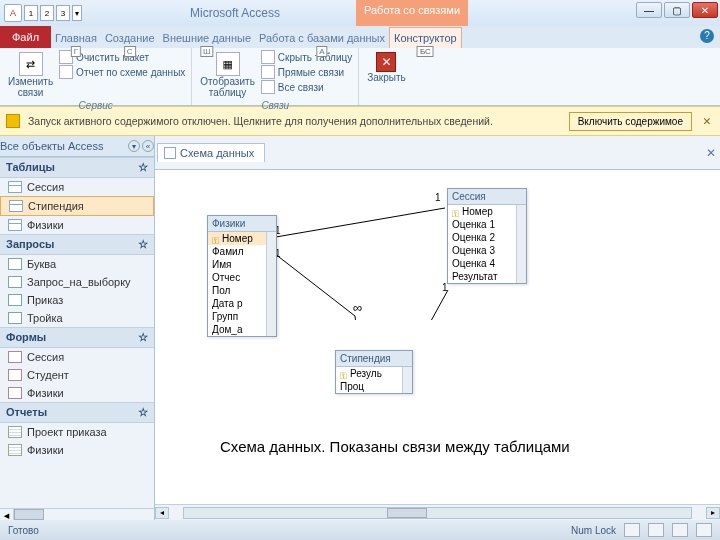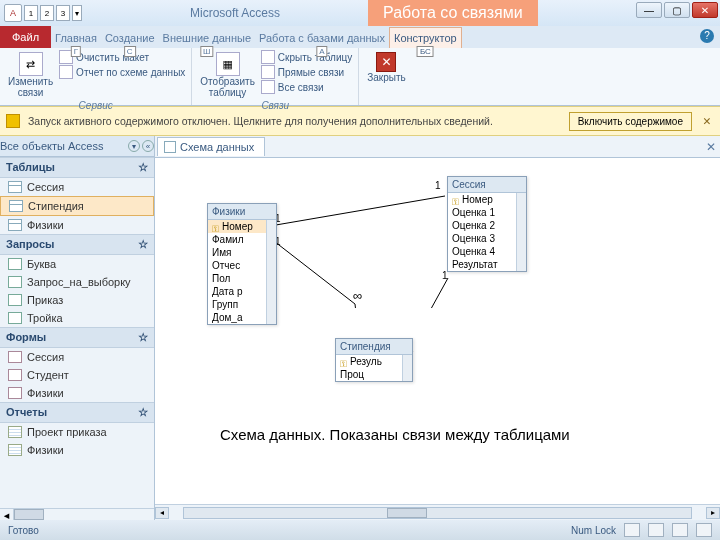--- a/index.html
+++ b/index.html
@@ -4,21 +4,21 @@
 <style>
 * { box-sizing: border-box; margin: 0; padding: 0; font-family: "Segoe UI", Tahoma, sans-serif; }
 body { width: 720px; height: 540px; background: #cde6f7; overflow: hidden; font-size: 11px; }
 
 
 .titlebar { height: 26px; background: linear-gradient(#e8f1fb,#d5e6f6); display: flex; align-items: center; position: relative; }
 .qat { display: flex; align-items: center; gap: 2px; padding-left: 4px; }
 .qat-icon { width: 18px; height: 18px; background: #fff; border: 1px solid #9ab; border-radius: 2px; display: flex; align-items: center; justify-content: center; font-size: 9px; color: #a33; }
 .qat-small { width: 14px; height: 16px; border: 1px solid #9ab; background: #fff; display: flex; align-items: center; justify-content: center; font-size: 8px; }
 .title-text { position: absolute; left: 190px; color: #5a7aa0; font-size: 12px; }
-.context-tab { position: absolute; left: 368px; top: 0; height: 26px; background: #f6a07a; color: #fff; padding: 4px 15px; font-size: 16px; }
+.context-tab { position: absolute; left: 356px; top: 0; height: 26px; background: #f6a07a; color: #fff; padding: 4px 8px; font-size: 11px; }
 .winctrls { position: absolute; right: 2px; top: 2px; display: flex; gap: 2px; }
 .winbtn { width: 26px; height: 16px; background: linear-gradient(#eef5fc,#d0e0ef); border: 1px solid #9ab; border-radius: 2px; display: flex; align-items: center; justify-content: center; font-size: 10px; }
 .winbtn.close { background: linear-gradient(#e57368,#c1392b); color: #fff; border-color: #a02016; }
 
 
 .tabsrow { height: 22px; background: #dde9f5; display: flex; align-items: flex-end; position: relative; }
 .file-tab { background: #b8292f; color: #fff; padding: 4px 12px; font-size: 11px; height: 22px; display: flex; align-items: center; }
 .tab { padding: 4px 4px; color: #5a7aa0; font-size: 11px; position: relative; }
 .tab.active { background: #f3f8fc; border: 1px solid #b0c4d8; border-bottom: none; color: #3a5a80; }
 .tab .key { position: absolute; top: 18px; left: 50%; transform: translateX(-50%); background: #fff; border: 1px solid #888; padding: 0 2px; font-size: 8px; }
@@ -55,21 +55,21 @@
 .ni-icon { width: 14px; height: 12px; background: #fff; border: 1px solid #8ab; position: relative; }
 .ni-icon.tbl::before { content:""; position:absolute; left:0; top:3px; width:100%; height:1px; background:#8ab; }
 .ni-icon.qry { border-color:#7a9; }
 .ni-icon.frm { border-color:#a89; }
 .ni-icon.rpt { border-color:#9a8; background: repeating-linear-gradient(#fff,#fff 2px,#cde 2px,#cde 3px); }
 .nav-scroll { height: 12px; border-top: 1px solid #c0d0e0; display: flex; }
 .nav-scroll .thumb { width: 30px; background: #d0dae5; border: 1px solid #a0b0c0; }
 
 
 .work { flex: 1; background: #fff; display: flex; flex-direction: column; position: relative; }
-.doc-tab { height: 22px; background: #edf3f9; border-bottom: 1px solid #b0c4d8; display: flex; align-items: center; }
+.doc-tab { height: 34px; background: #edf3f9; border-bottom: 1px solid #b0c4d8; display: flex; align-items: center; }
 .doc-tab-inner { background: #fff; border: 1px solid #b0c4d8; border-bottom: none; padding: 3px 10px 3px 6px; display: flex; align-items: center; gap: 4px; font-size: 11px; color: #3a5a80; margin-left: 2px; }
 .doc-tab .mini { width:12px; height:12px; border:1px solid #8ab; background:#fff; }
 .doc-x { margin-left: auto; margin-right: 4px; font-size: 12px; color: #5a7aa0; }
 .canvas { flex: 1; background: #fff; position: relative; overflow: hidden; }
 
 
 .tbox { position: absolute; background: #eef3f8; border: 1px solid #8aa0b8; box-shadow: 1px 1px 3px rgba(0,0,0,.15); font-size: 10px; }
 .tbox-title { background: #dde8f2; padding: 2px 4px; color: #3a5a80; border-bottom: 1px solid #b0c4d8; }
 .tbox-body { background: #fff; max-height: 120px; overflow: hidden; }
 .trow { padding: 1px 4px; white-space: nowrap; display: flex; align-items: center; gap: 2px; }

